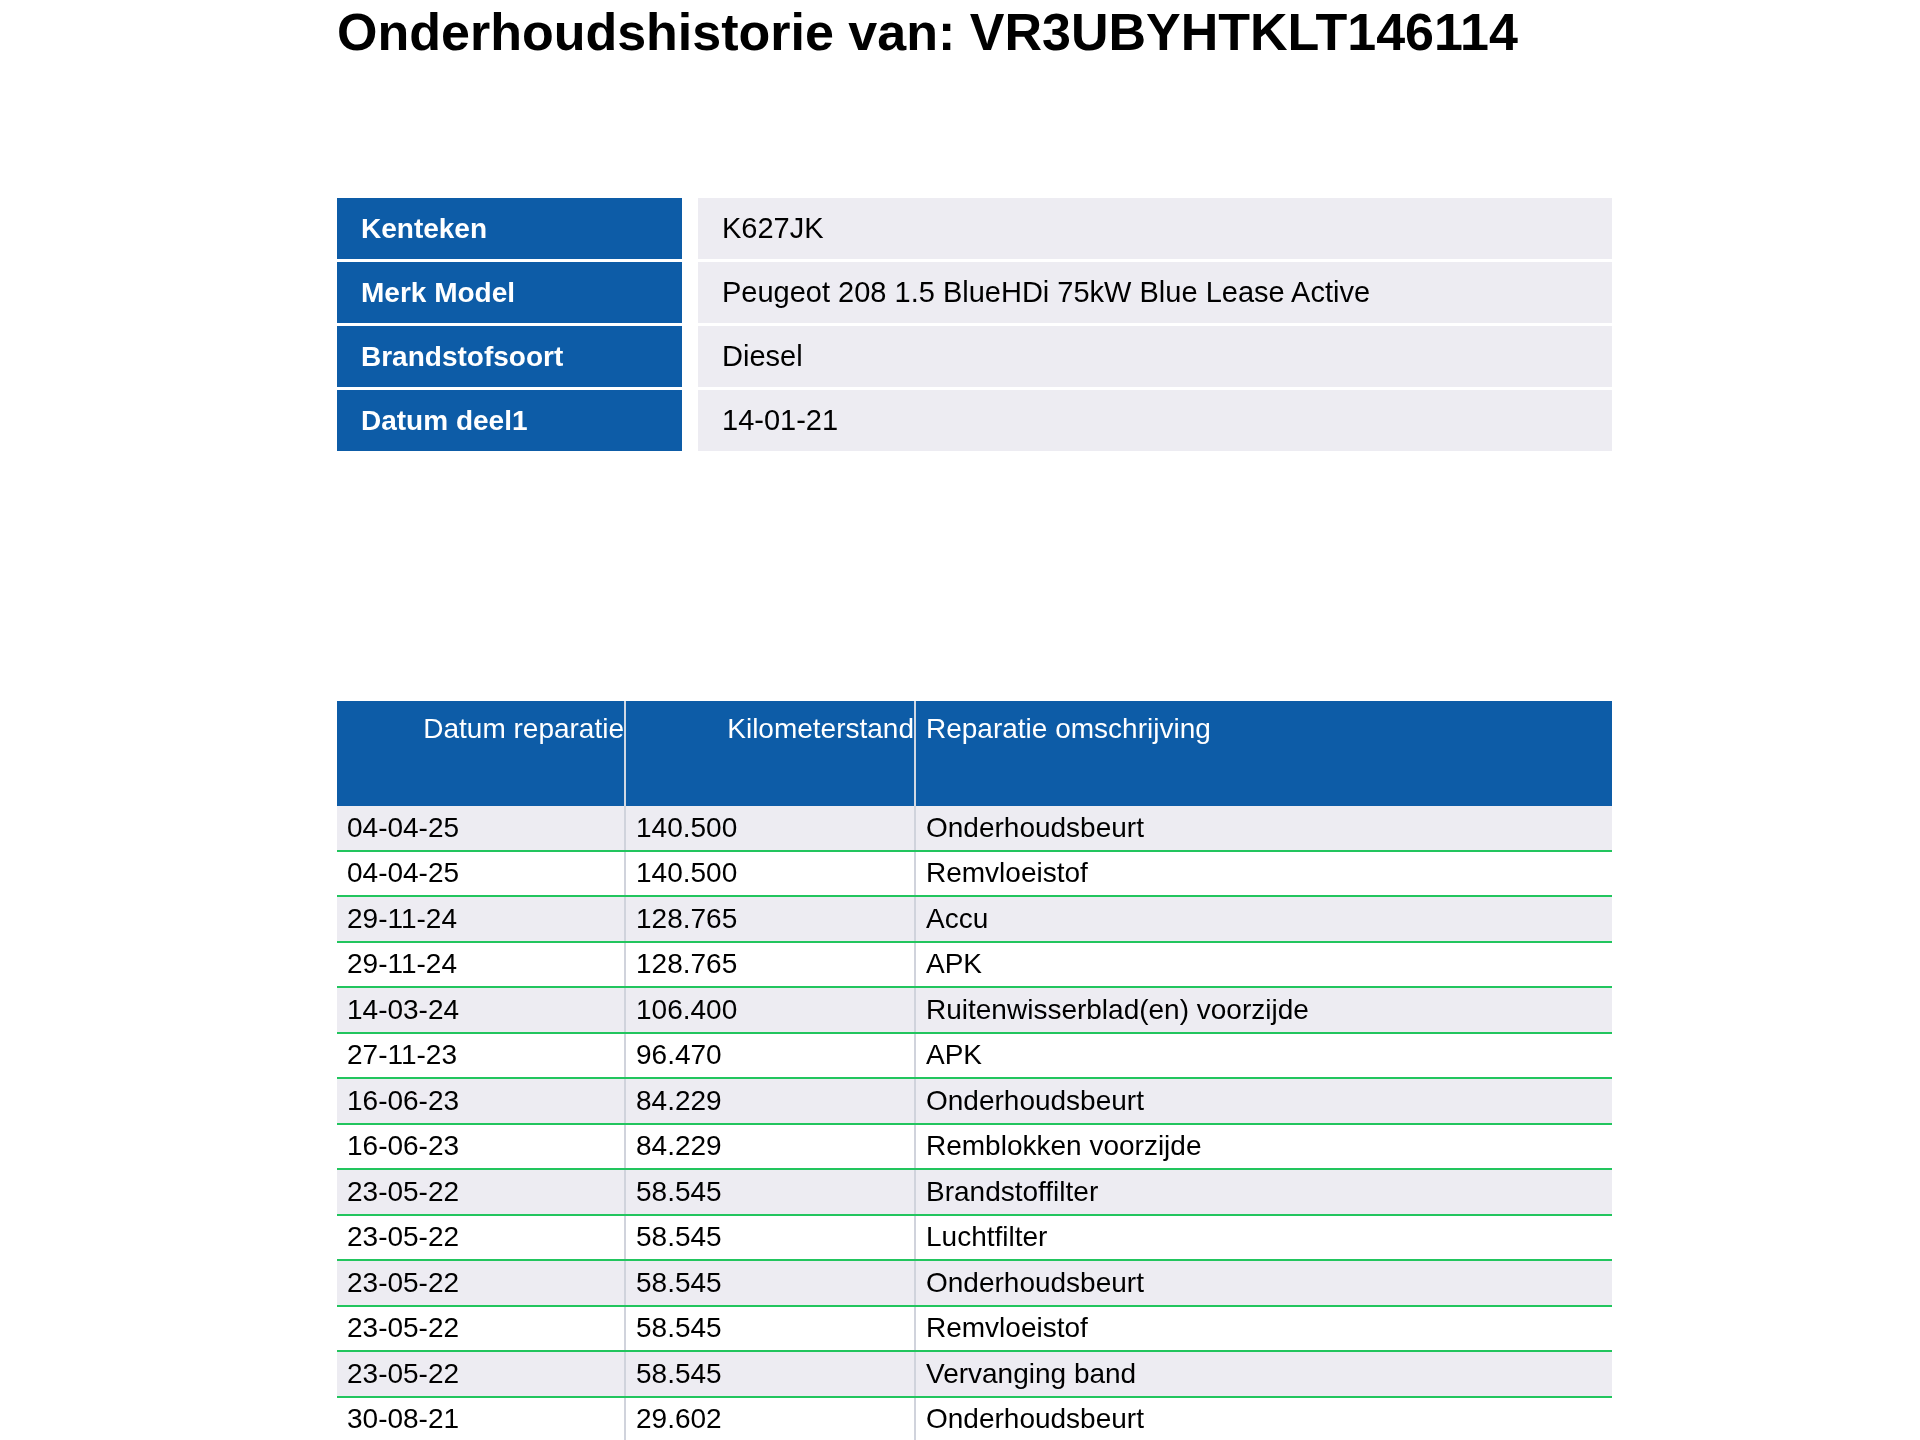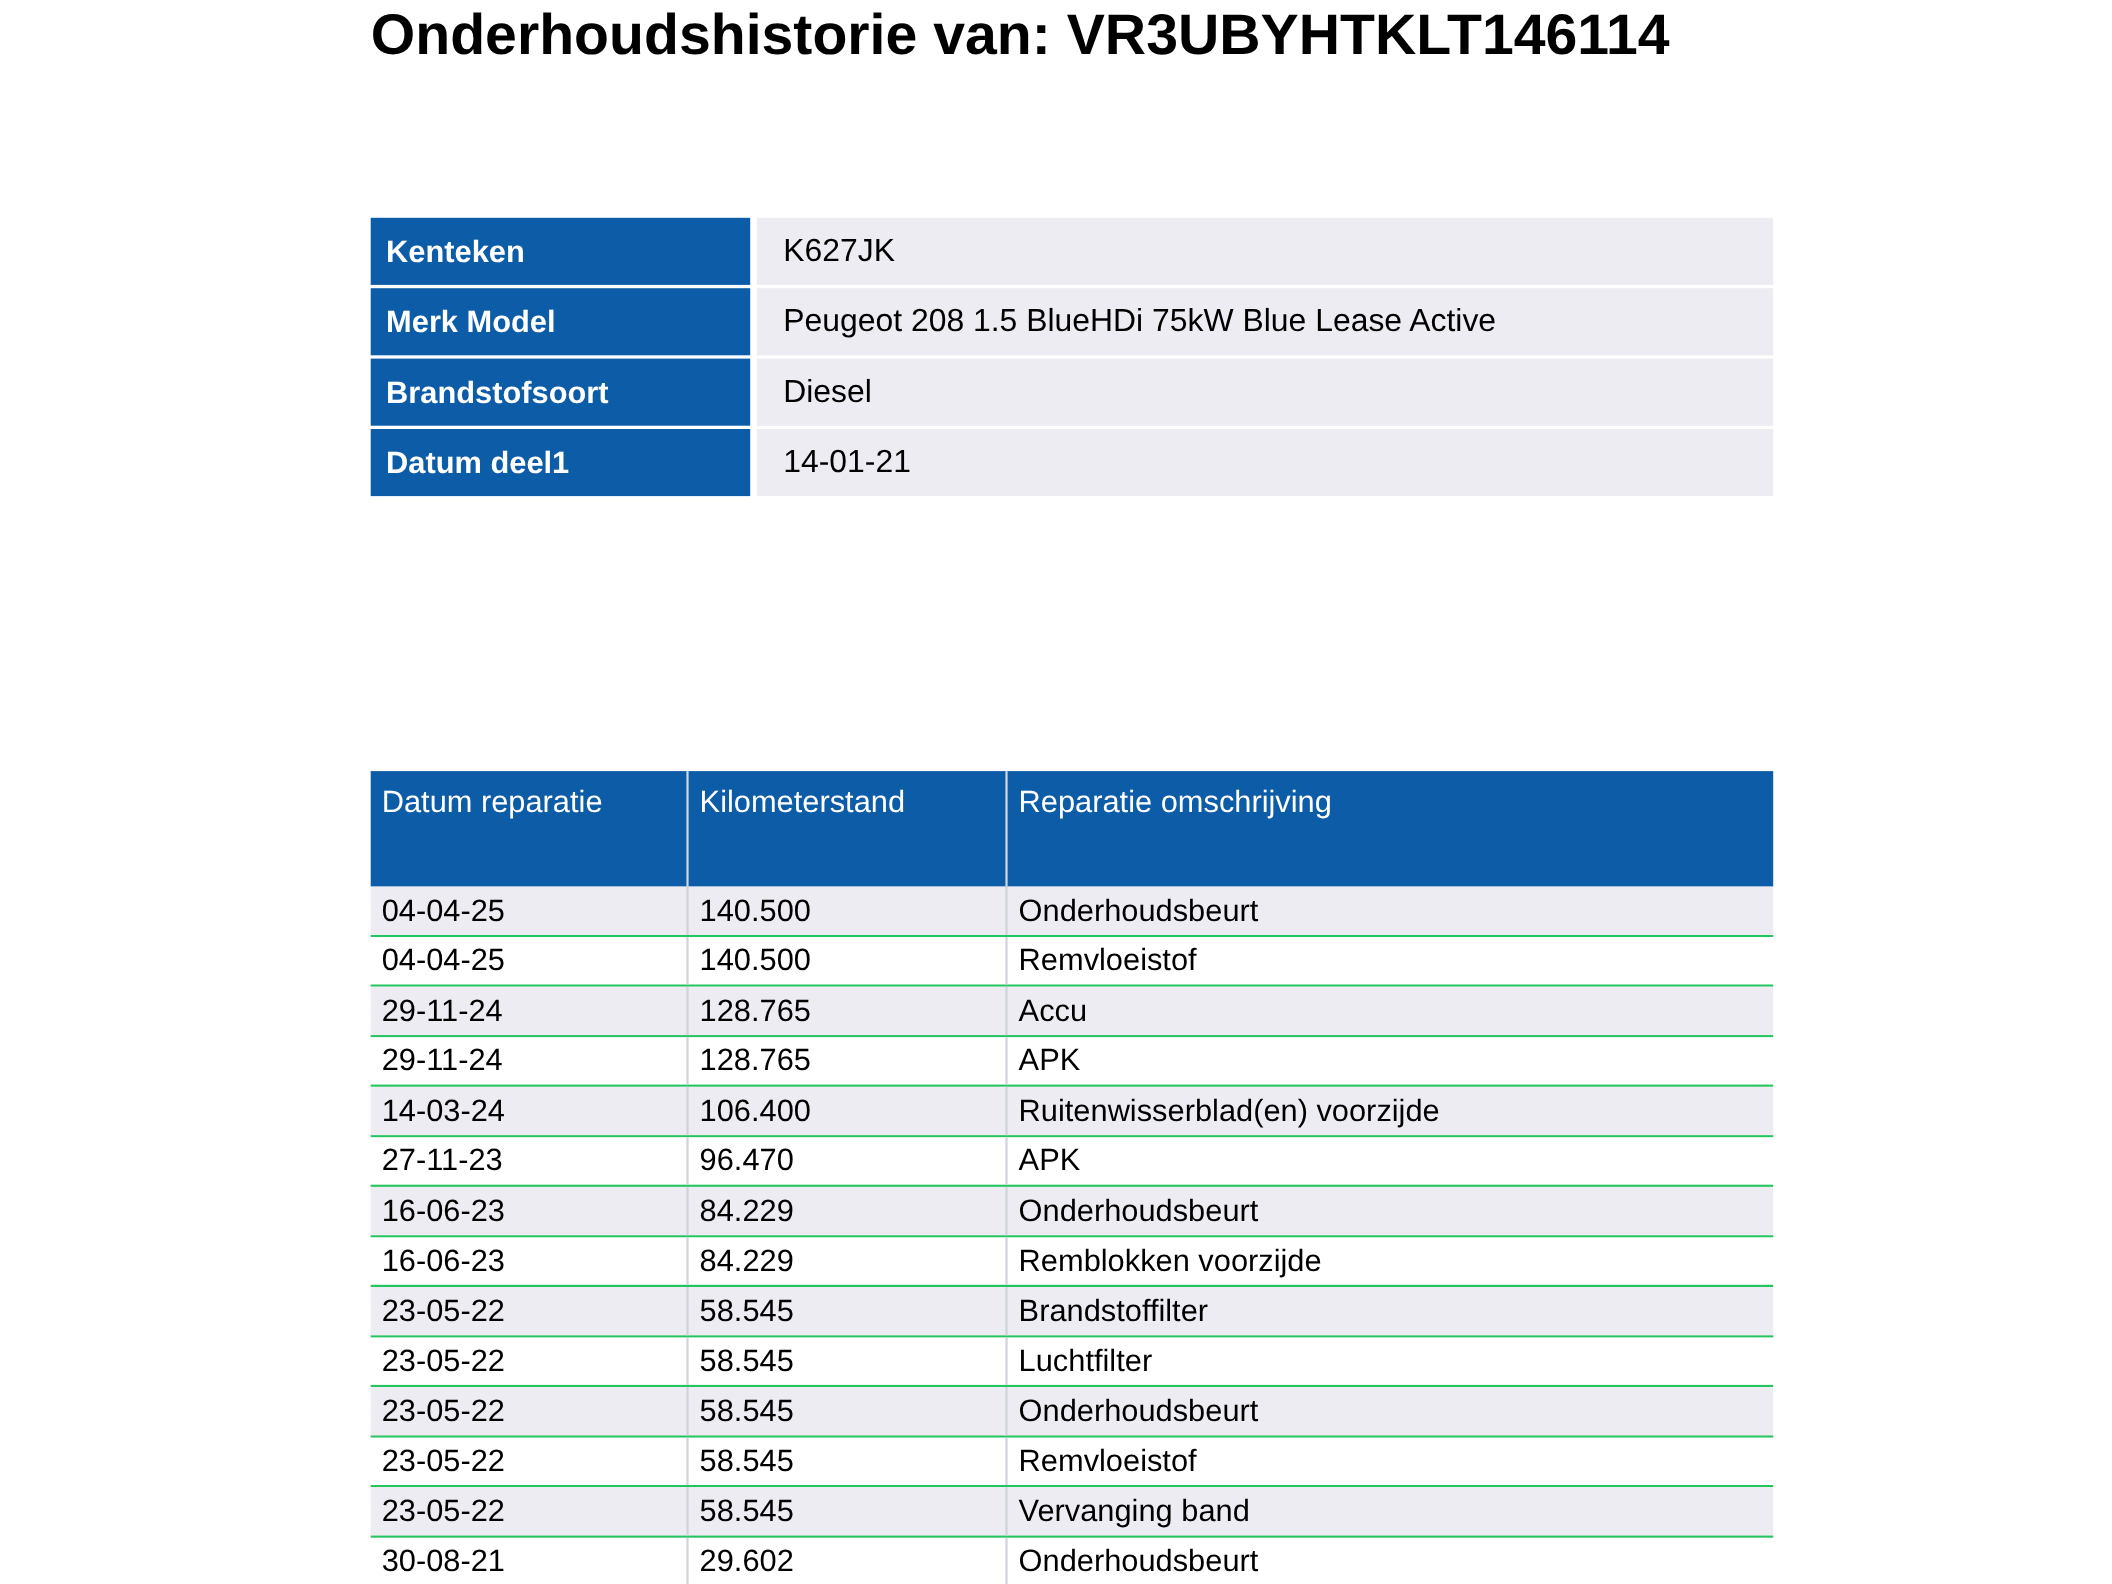--- a/index.html
+++ b/index.html
@@ -40,22 +40,22 @@
   }
   .v-label {
     width: 345px;
     box-sizing: border-box;
     background: #0D5CA7;
     color: #ffffff;
     font-weight: bold;
     font-size: 28px;
     display: flex;
     align-items: center;
-    padding-left: 14px;
-    margin-right: 6px;
+    padding-left: 24px;
+    margin-right: 16px;
     flex-shrink: 0;
   }
   .v-value {
     flex: 1;
     box-sizing: border-box;
     background: #EDECF2;
     font-size: 29px;
     display: flex;
     align-items: center;
     padding-left: 24px;
@@ -74,20 +74,21 @@
     background: #0D5CA7;
     color: #ffffff;
   }
   .h-col {
     box-sizing: border-box;
     font-size: 28px;
     padding: 12px 0 0 10px;
   }
   .h-header .c0, .h-header .c1 {
     border-right: 2px solid #D0D8E4;
+    text-align: right;
   }
   .c0 { width: 289px; }
   .c1 { width: 290px; }
   .c2 { flex: 1; }
 
   .h-row {
     display: flex;
     height: 43.5px;
     border-bottom: 2px solid #22c55e;
   }

